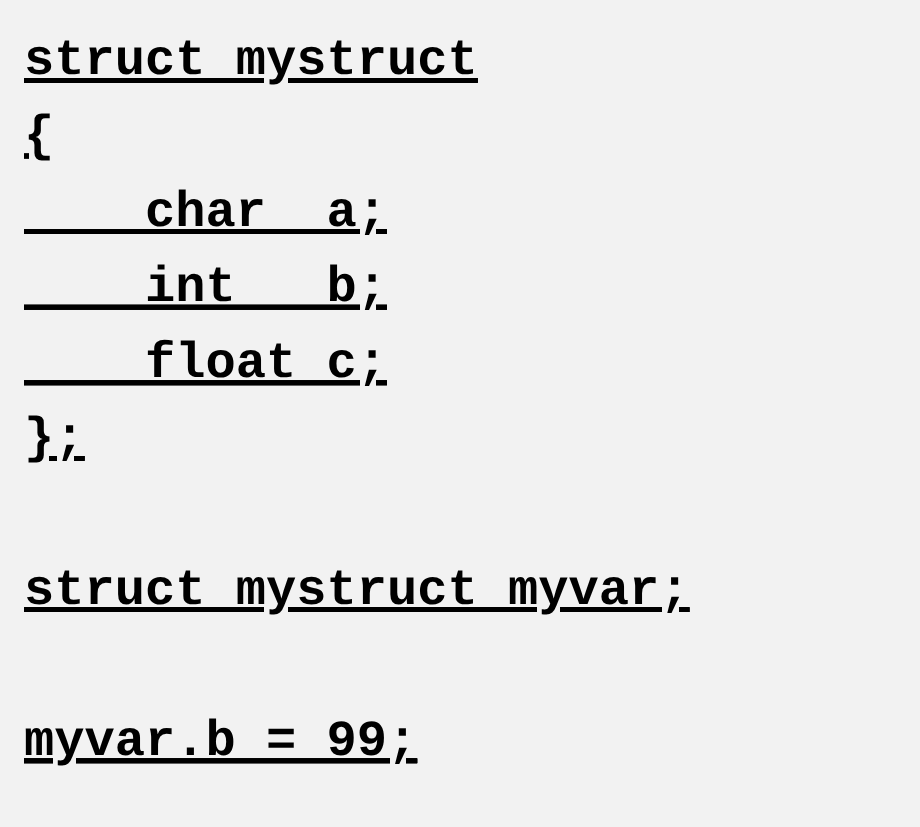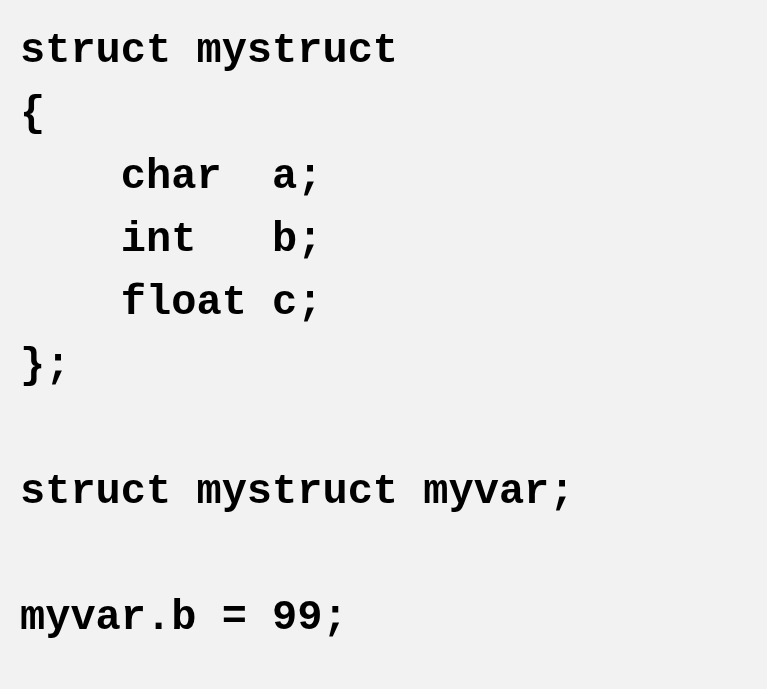--- a/index.html
+++ b/index.html
@@ -1,18 +1,19 @@
 <!DOCTYPE html>
 <html><head>
   <meta charset="utf-8">
   <style>
     * {
       margin: 0;
       padding: 0;
       box-sizing: border-box;
+      text-decoration: underline;
     }
     body {
       width: 767px;
       height: 689px;
       background: #f2f2f2;
       font-family: "Courier New", Courier, monospace;
       font-size: 42px;
       font-weight: bold;
       color: #000;
       padding: 20px 20px;

